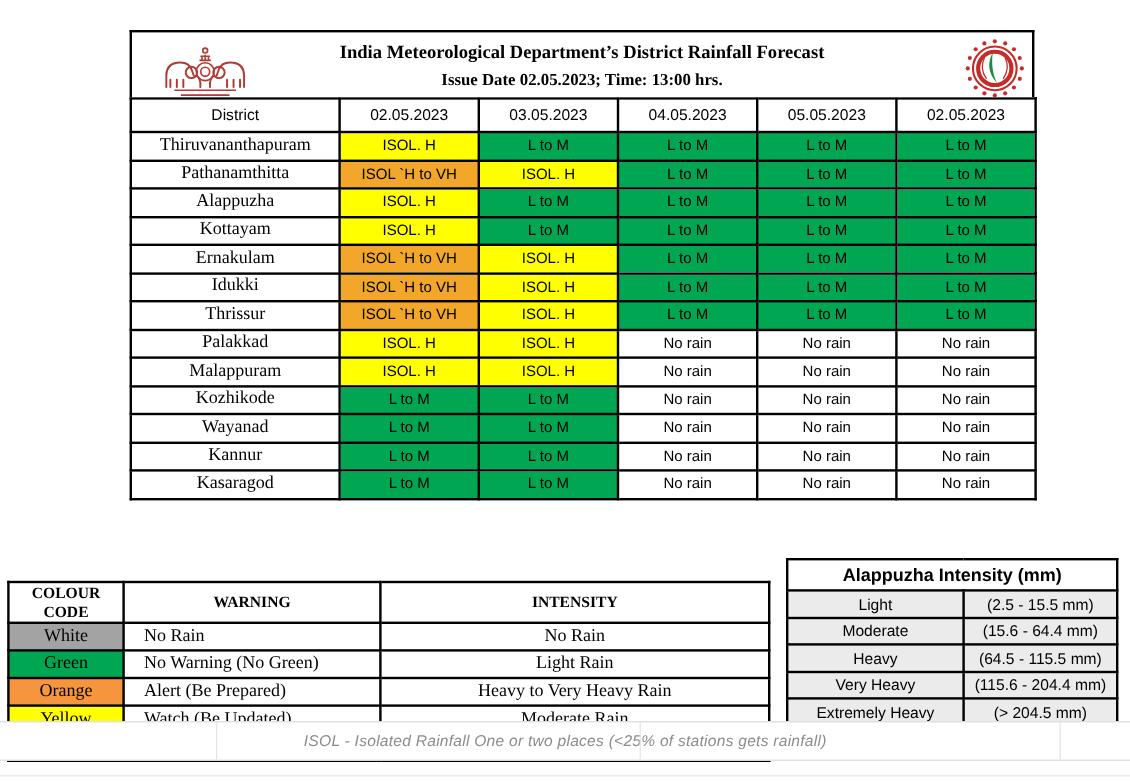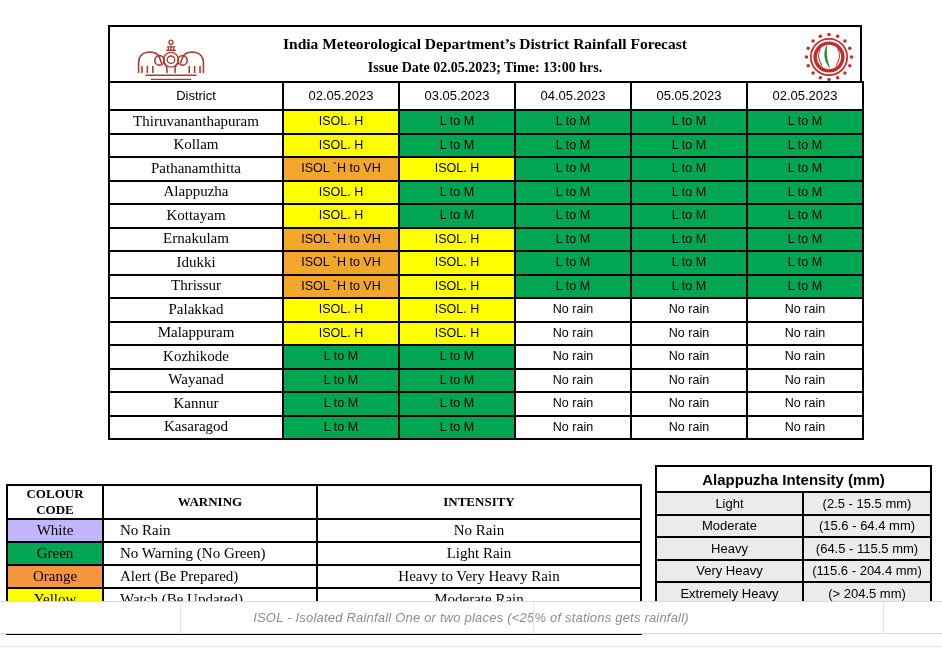--- a/index.html
+++ b/index.html
@@ -131,28 +131,20 @@
       <tbody id="forecast-body">
           <tr>
             <td class="district">Thiruvananthapuram</td>
             <td style="background: rgb(255, 255, 0);">ISOL. H</td>
             <td style="background: rgb(0, 166, 81);">L to M</td>
             <td style="background: rgb(0, 166, 81);">L to M</td>
             <td style="background: rgb(0, 166, 81);">L to M</td>
             <td style="background: rgb(0, 166, 81);">L to M</td>
           </tr>
           <tr>
-            <td class="district">Kollam</td>
-            <td style="background: rgb(255, 255, 0);">ISOL. H</td>
-            <td style="background: rgb(0, 166, 81);">L to M</td>
-            <td style="background: rgb(0, 166, 81);">L to M</td>
-            <td style="background: rgb(0, 166, 81);">L to M</td>
-            <td style="background: rgb(0, 166, 81);">L to M</td>
-          </tr>
-          <tr>
             <td class="district">Pathanamthitta</td>
             <td style="background: rgb(242, 166, 42);">ISOL `H to VH</td>
             <td style="background: rgb(255, 255, 0);">ISOL. H</td>
             <td style="background: rgb(0, 166, 81);">L to M</td>
             <td style="background: rgb(0, 166, 81);">L to M</td>
             <td style="background: rgb(0, 166, 81);">L to M</td>
           </tr>
           <tr>
             <td class="district">Alappuzha</td>
             <td style="background: rgb(255, 255, 0);">ISOL. H</td>
@@ -253,21 +245,21 @@
       </colgroup>
     <thead>
         <tr id="cc-head">
           <th>COLOUR CODE</th>
           <th>WARNING</th>
           <th>INTENSITY</th>
         </tr>
       </thead>
     <tbody id="cc-body">
         <tr>
-          <td style="background: #c4b5fd;">White</td>
+          <td style="background: #a3a3a3;">White</td>
           <td class="warning">No Rain</td>
           <td>No Rain</td>
         </tr>
         <tr>
           <td style="background: rgb(0, 166, 81);">Green</td>
           <td class="warning">No Warning (No Green)</td>
           <td>Light Rain</td>
         </tr>
         <tr>
           <td style="background: rgb(245, 149, 62);">Orange</td>

